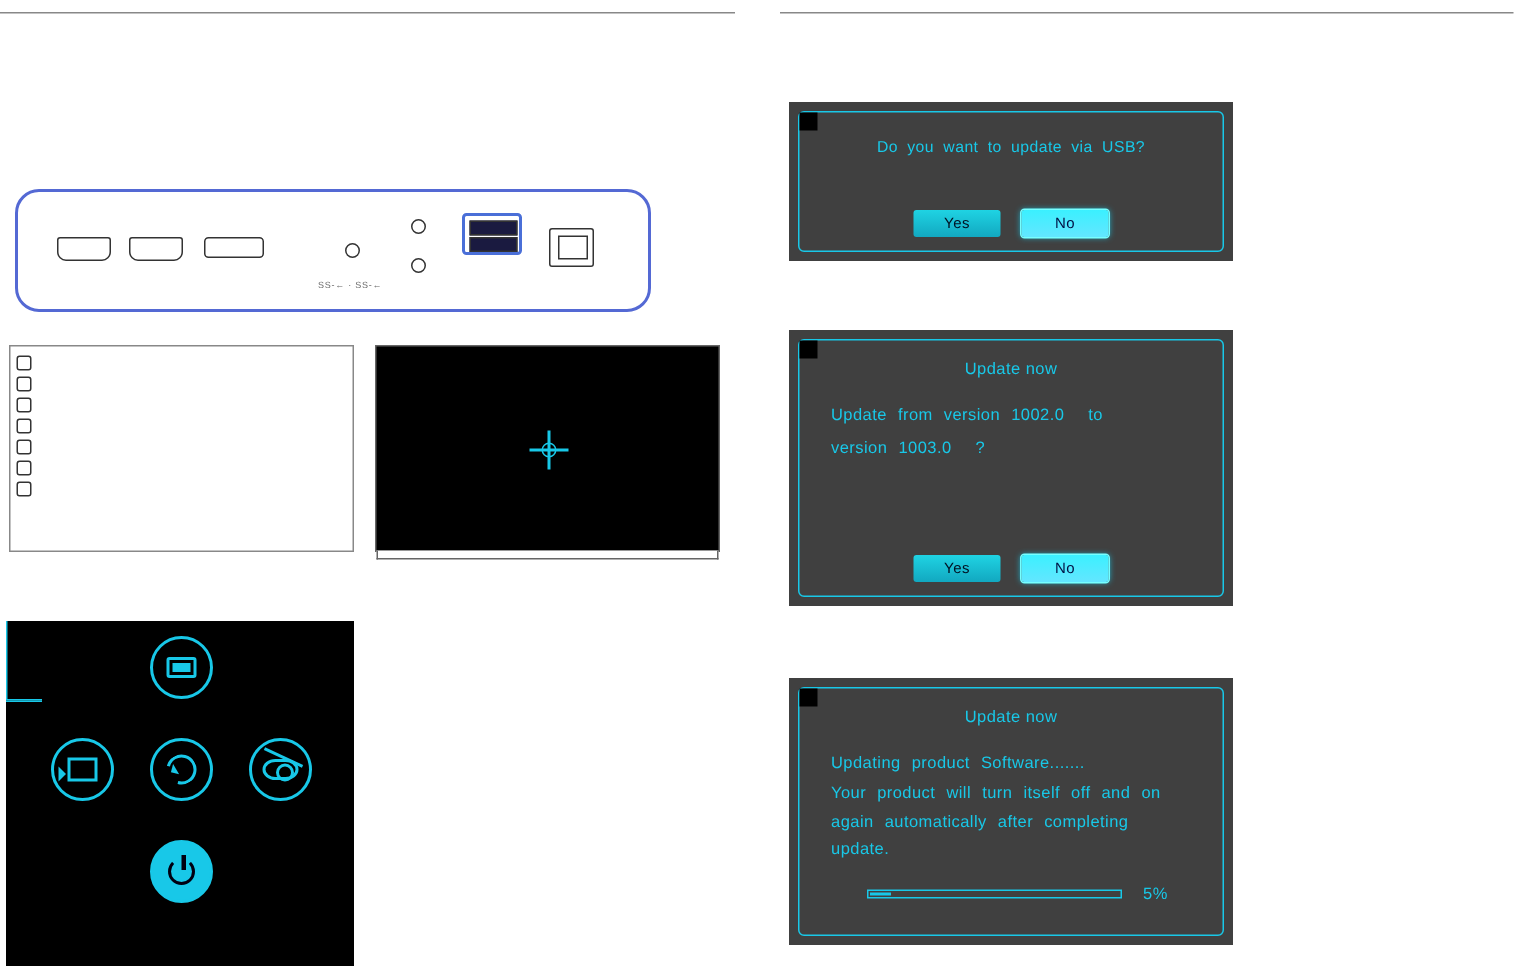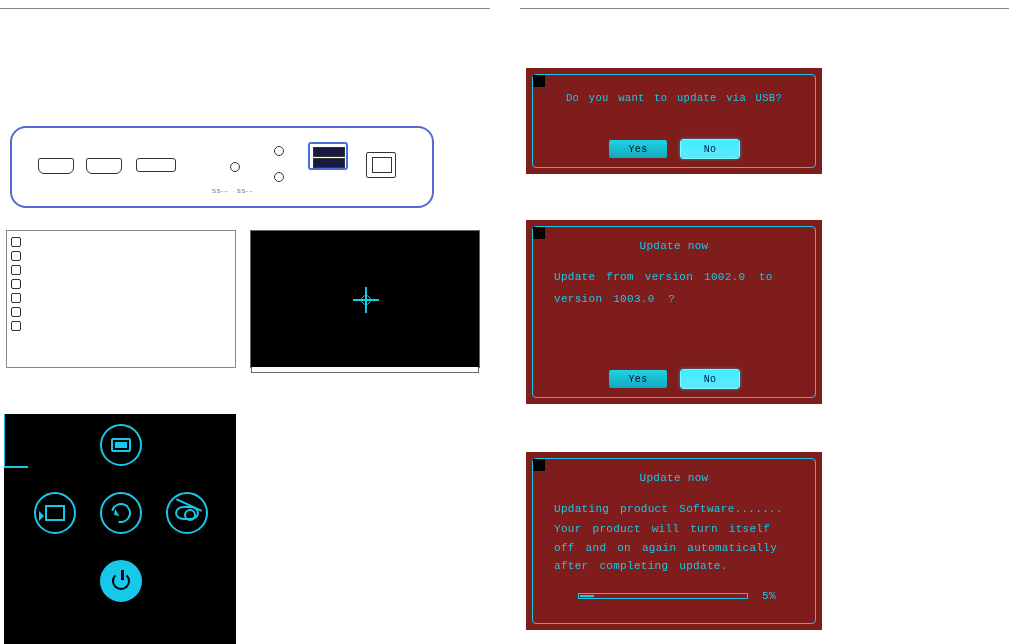--- a/index.html
+++ b/index.html
@@ -253,25 +253,24 @@
       position: absolute;
       left: 520px;
       top: 0;
       width: 489px;
       height: 644px;
     }
 
     .dialog {
       position: absolute;
       width: 296px;
-      background: #7f1d1d;
+      background: #404040;
       color: #18c8e8;
       font-size: 11px;
       letter-spacing: 0.3px;
-      font-family: Liberation Mono, monospace;
     }
     .dialog .frame {
       position: absolute;
       left: 6px; right: 6px; top: 6px; bottom: 6px;
       border: 1.5px solid #18c8e8;
       border-radius: 4px;
     }
     .dialog .frame::before, .dialog .frame::after {
       content: "";
       position: absolute;

